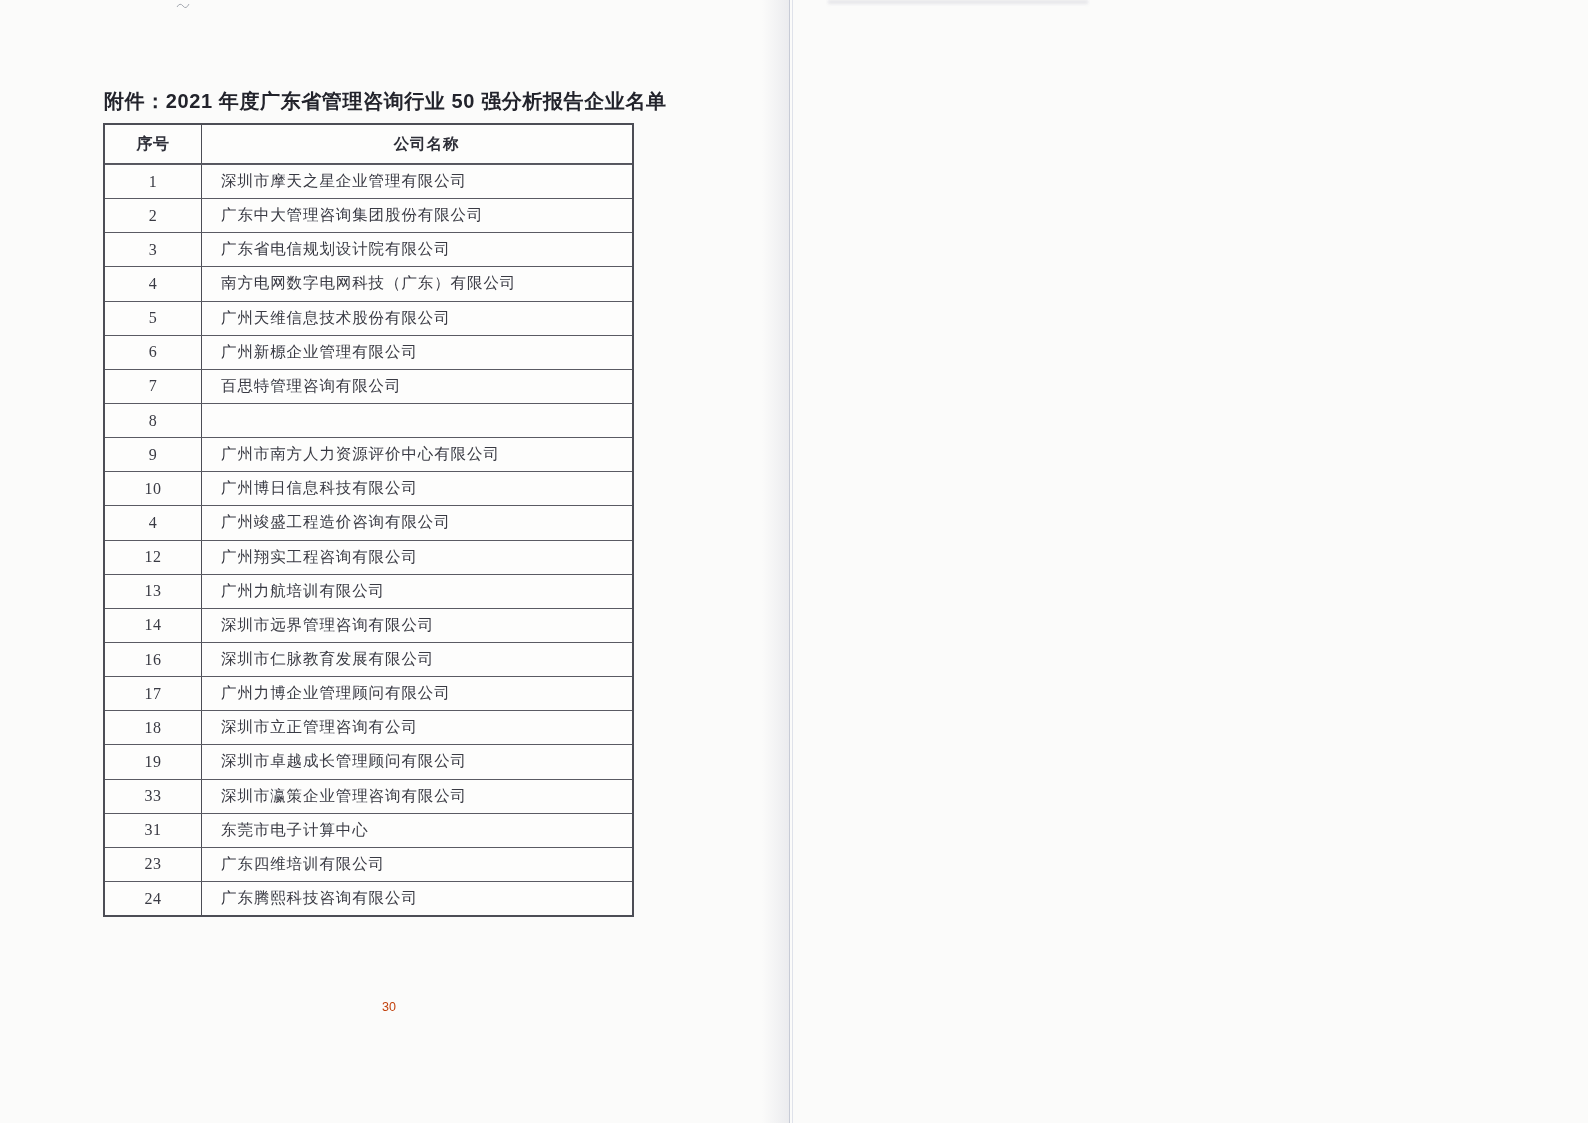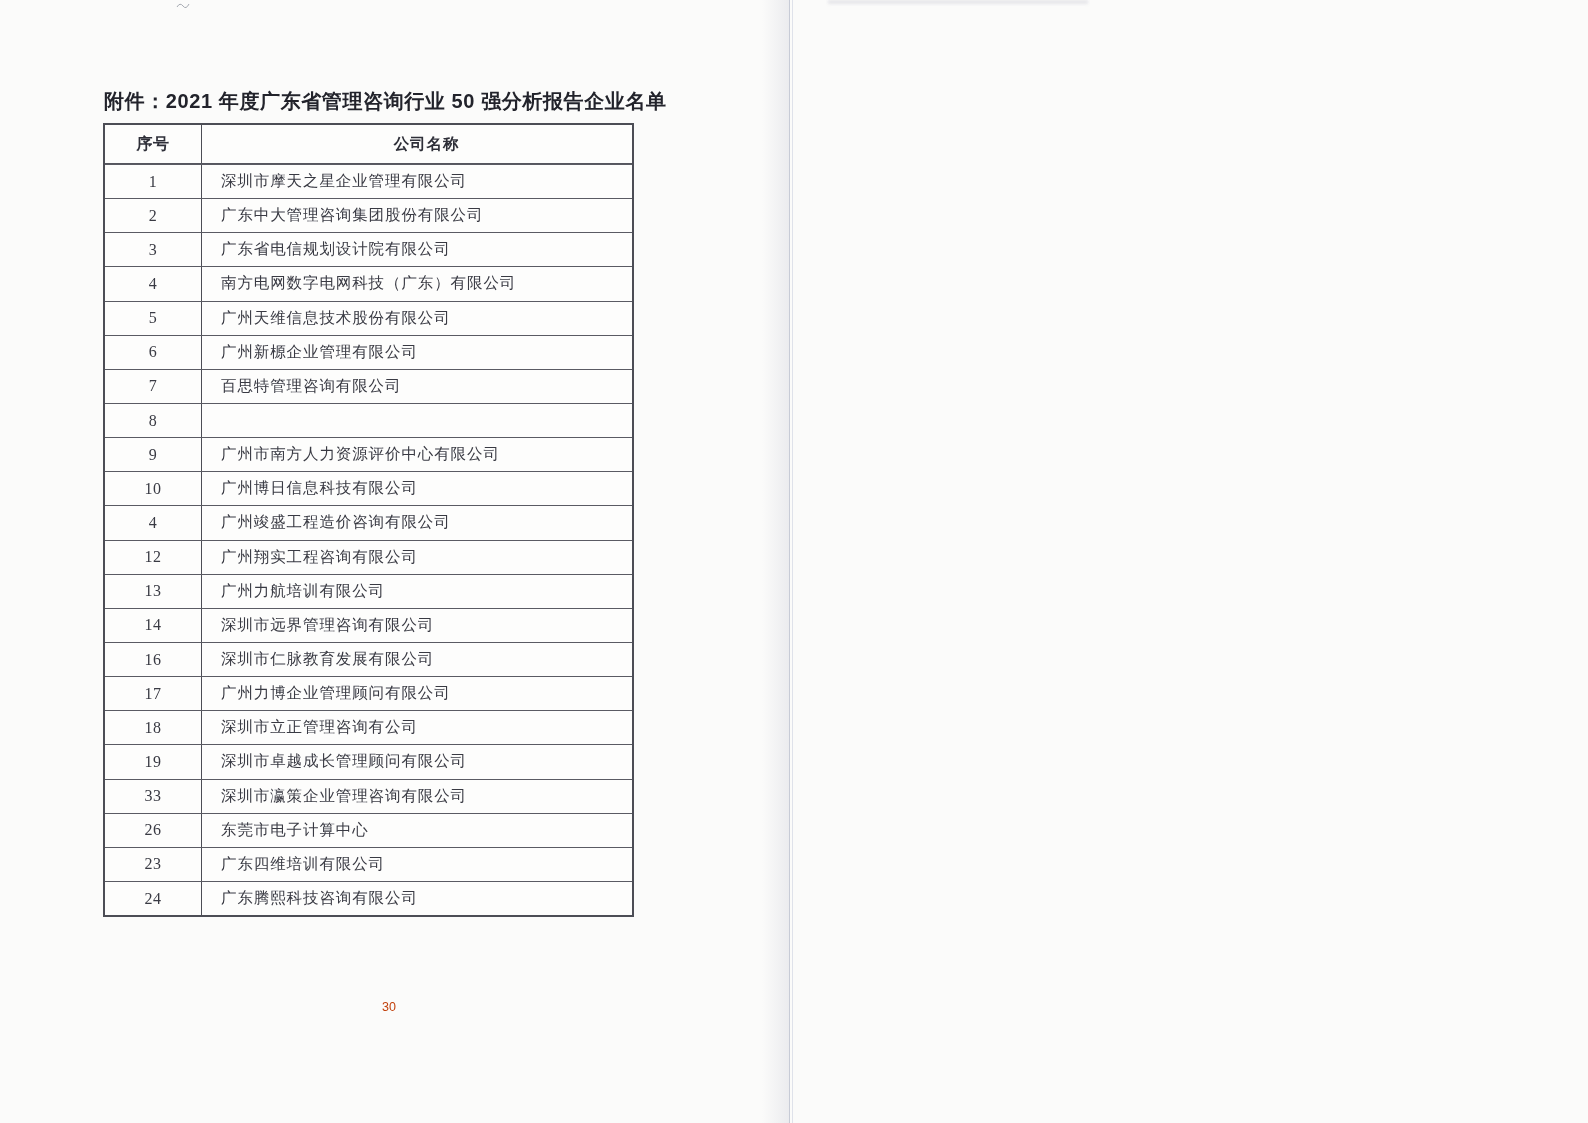--- a/index.html
+++ b/index.html
@@ -145,21 +145,21 @@
           </div>
           <div class="row">
             <div class="td col-no">19</div>
             <div class="td col-name">深圳市卓越成长管理顾问有限公司</div>
           </div>
           <div class="row">
             <div class="td col-no">33</div>
             <div class="td col-name">深圳市瀛策企业管理咨询有限公司</div>
           </div>
           <div class="row">
-            <div class="td col-no">26</div>
+            <div class="td col-no">31</div>
             <div class="td col-name">东莞市电子计算中心</div>
           </div>
           <div class="row">
             <div class="td col-no">23</div>
             <div class="td col-name">广东四维培训有限公司</div>
           </div>
           <div class="row">
             <div class="td col-no">24</div>
             <div class="td col-name">广东腾熙科技咨询有限公司</div>
           </div>

